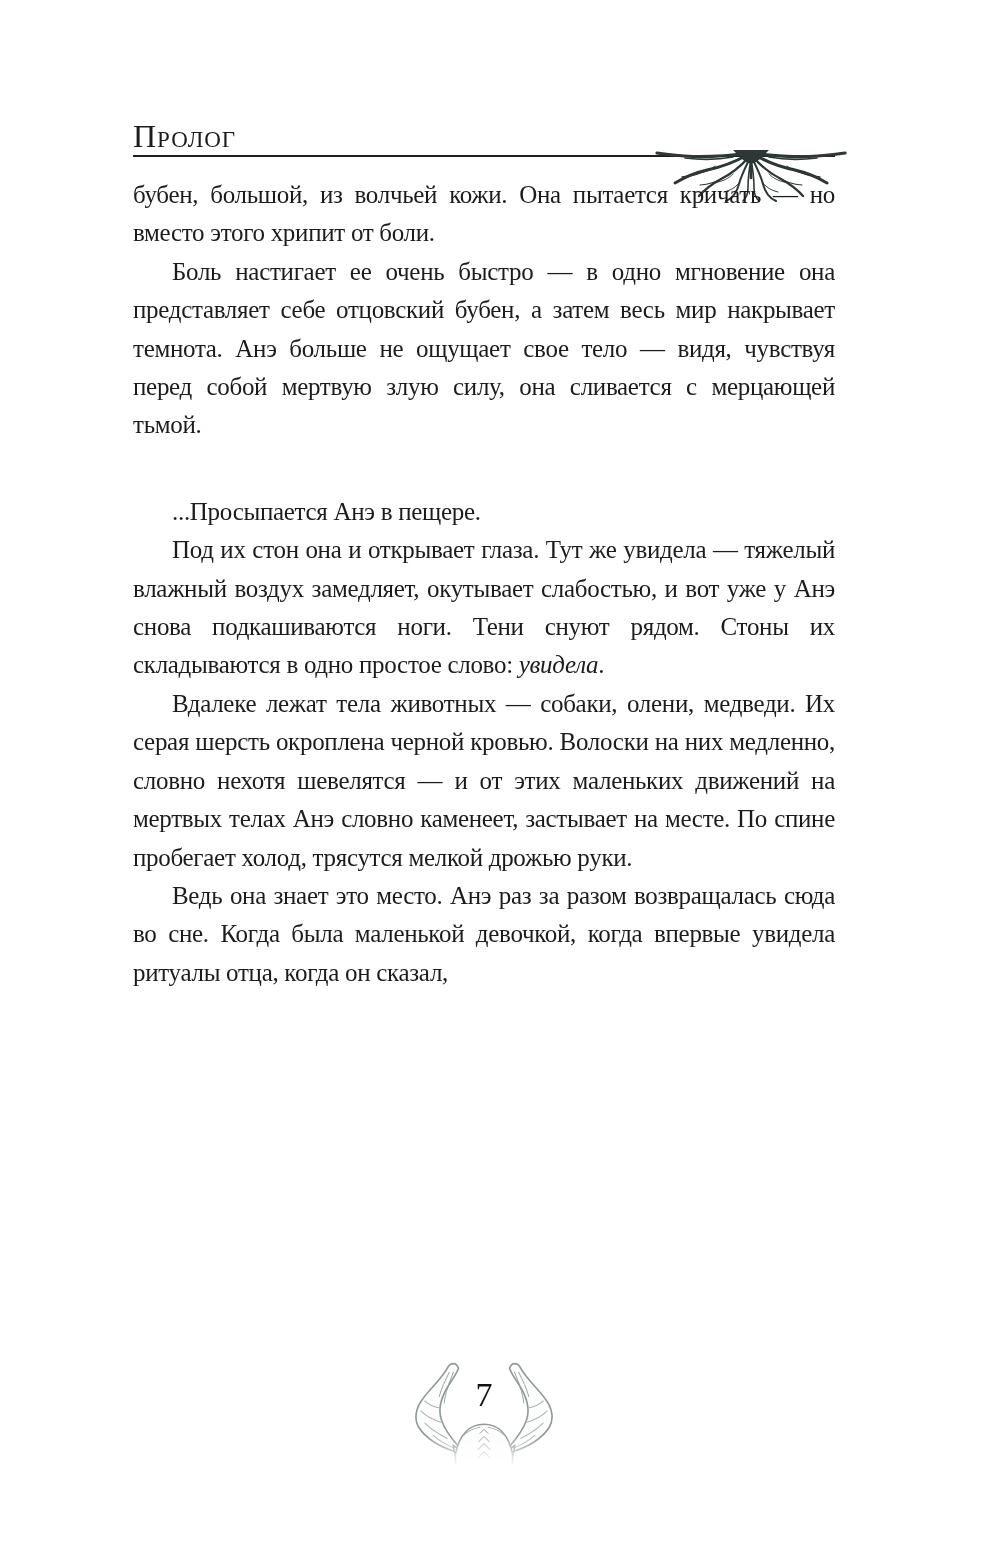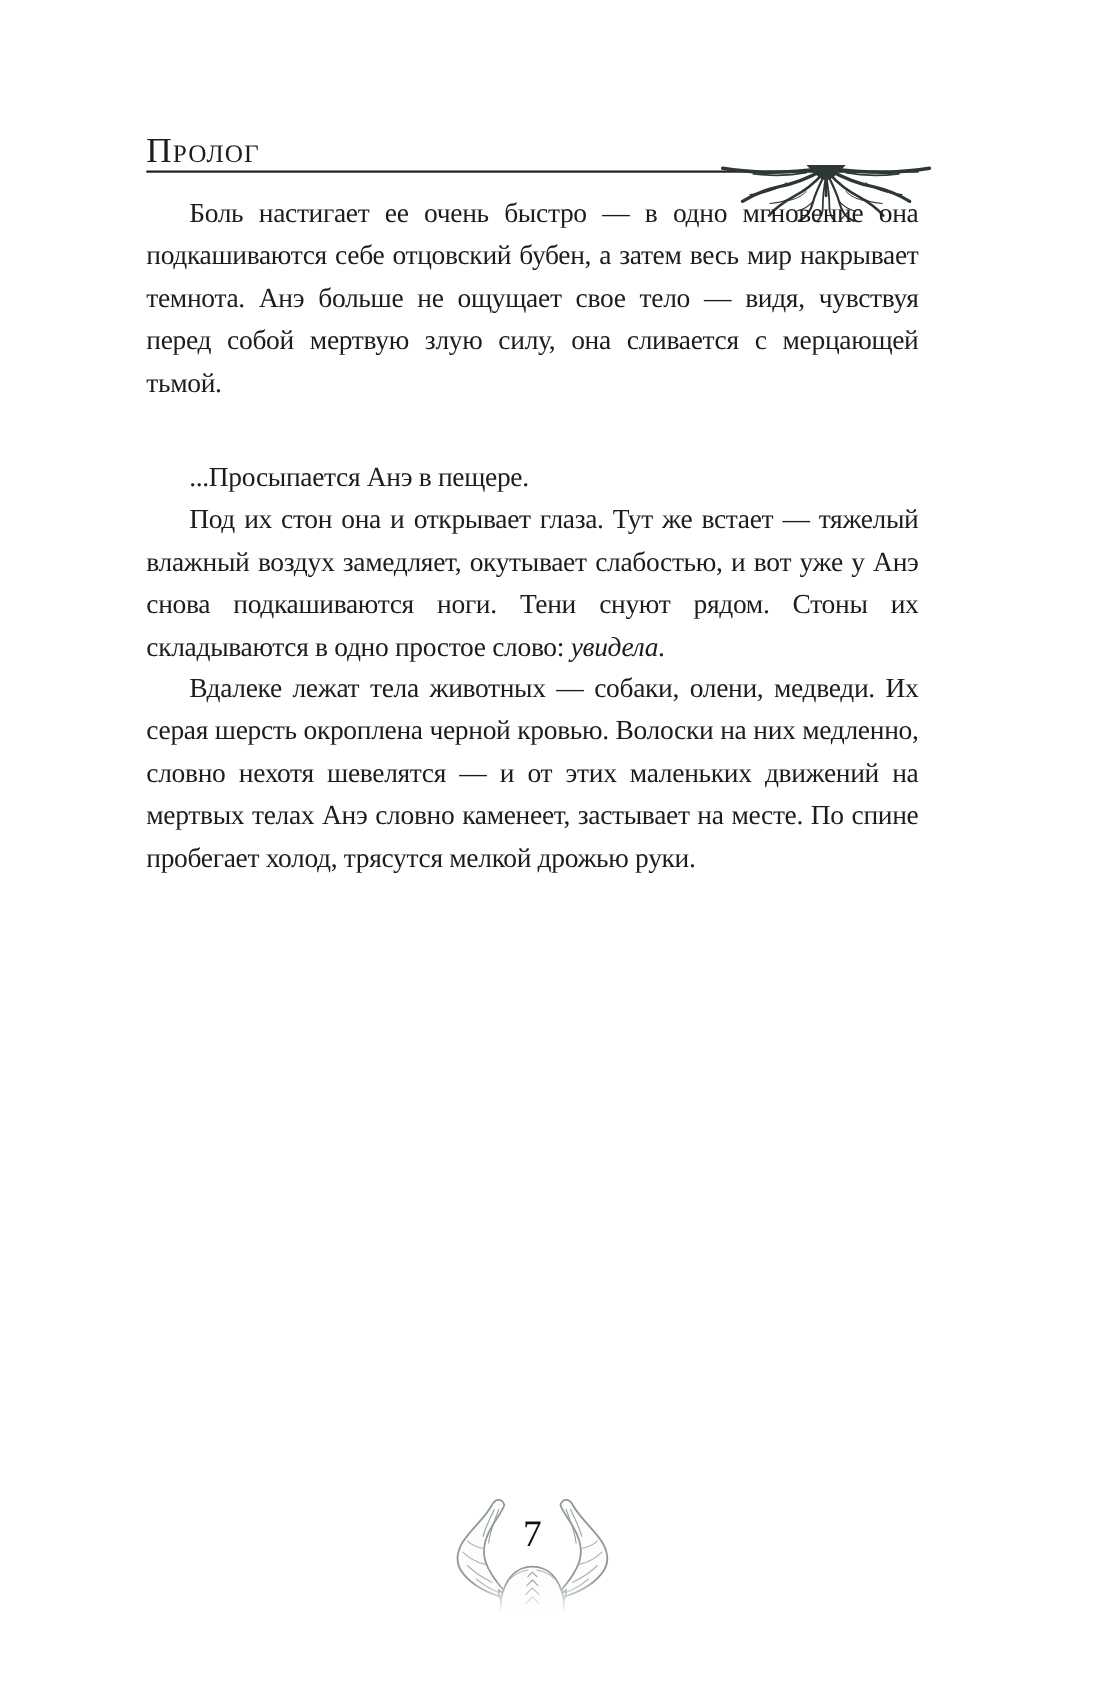--- a/index.html
+++ b/index.html
@@ -117,24 +117,26 @@
         <path class="rline" stroke-width="0.9" d="M60,16 C54,21 48,23 40,23.5"></path>
         <path class="rline" stroke-width="0.9" d="M78,24 C73,29 68,31 61,32.5"></path>
       </g>
       <use href="#rootL" transform="translate(192,0) scale(-1,1)"></use>
       <path class="rfill" d="M78,0 L114,0 L107,7 C103,11 100,13.5 96,13.5 C92,13.5 89,11 85,7 Z"></path>
       <path class="rline" stroke-width="2.6" d="M96,12 C96,18 96,23 96,28"></path>
     </g>
   </svg>
 
   <main class="body-text">
-      <p class="para indent" lang="ru"><span>Боль настигает ее очень быстро — в одно мгновение она подкашиваются себе отцовский бубен, а затем весь мир накрывает темнота. Анэ больше не ощущает свое тело — видя, чувствуя перед собой мертвую злую силу, она сливается с мерцающей тьмой.</span></p>
+      <p class="para" lang="ru"><span>бубен, большой, из волчьей кожи. Она пытается кричать — но вместо этого хрипит от боли.</span></p>
+      <p class="para indent" lang="ru"><span>Боль настигает ее очень быстро — в одно мгновение она представляет себе отцовский бубен, а затем весь мир накрывает темнота. Анэ больше не ощущает свое тело — видя, чувствуя перед собой мертвую злую силу, она сливается с мерцающей тьмой.</span></p>
       <p class="para indent space-before" lang="ru"><span>...Просыпается Анэ в пещере.</span></p>
-      <p class="para indent" lang="ru"><span>Под их стон она и открывает глаза. Тут же встает — тяжелый влажный воздух замедляет, окутывает слабостью, и вот уже у Анэ снова подкашиваются ноги. Тени снуют рядом. Стоны их складываются в одно простое слово: </span><em>увидела</em><span>.</span></p>
+      <p class="para indent" lang="ru"><span>Под их стон она и открывает глаза. Тут же увидела — тяжелый влажный воздух замедляет, окутывает слабостью, и вот уже у Анэ снова подкашиваются ноги. Тени снуют рядом. Стоны их складываются в одно простое слово: </span><em>увидела</em><span>.</span></p>
       <p class="para indent" lang="ru"><span>Вдалеке лежат тела животных — собаки, олени, медведи. Их серая шерсть окроплена черной кровью. Волоски на них медленно, словно нехотя шевелятся — и от этих маленьких движений на мертвых телах Анэ словно каменеет, застывает на месте. По спине пробегает холод, трясутся мелкой дрожью руки.</span></p>
+      <p class="para indent" lang="ru"><span>Ведь она знает это место. Анэ раз за разом возвращалась сюда во сне. Когда была маленькой девочкой, когда впервые увидела ритуалы отца, когда он сказал,</span></p>
     </main>
 
   <footer class="footer-ornament">
     <svg class="skull-svg" viewBox="0 0 160 104" xmlns="http://www.w3.org/2000/svg" aria-hidden="true">
       <defs>
         <linearGradient id="fadeGrad" x1="0" y1="0" x2="0" y2="1">
           <stop offset="0" stop-color="#ffffff"></stop>
           <stop offset="0.72" stop-color="#ffffff"></stop>
           <stop offset="1" stop-color="#000000"></stop>
         </linearGradient>

